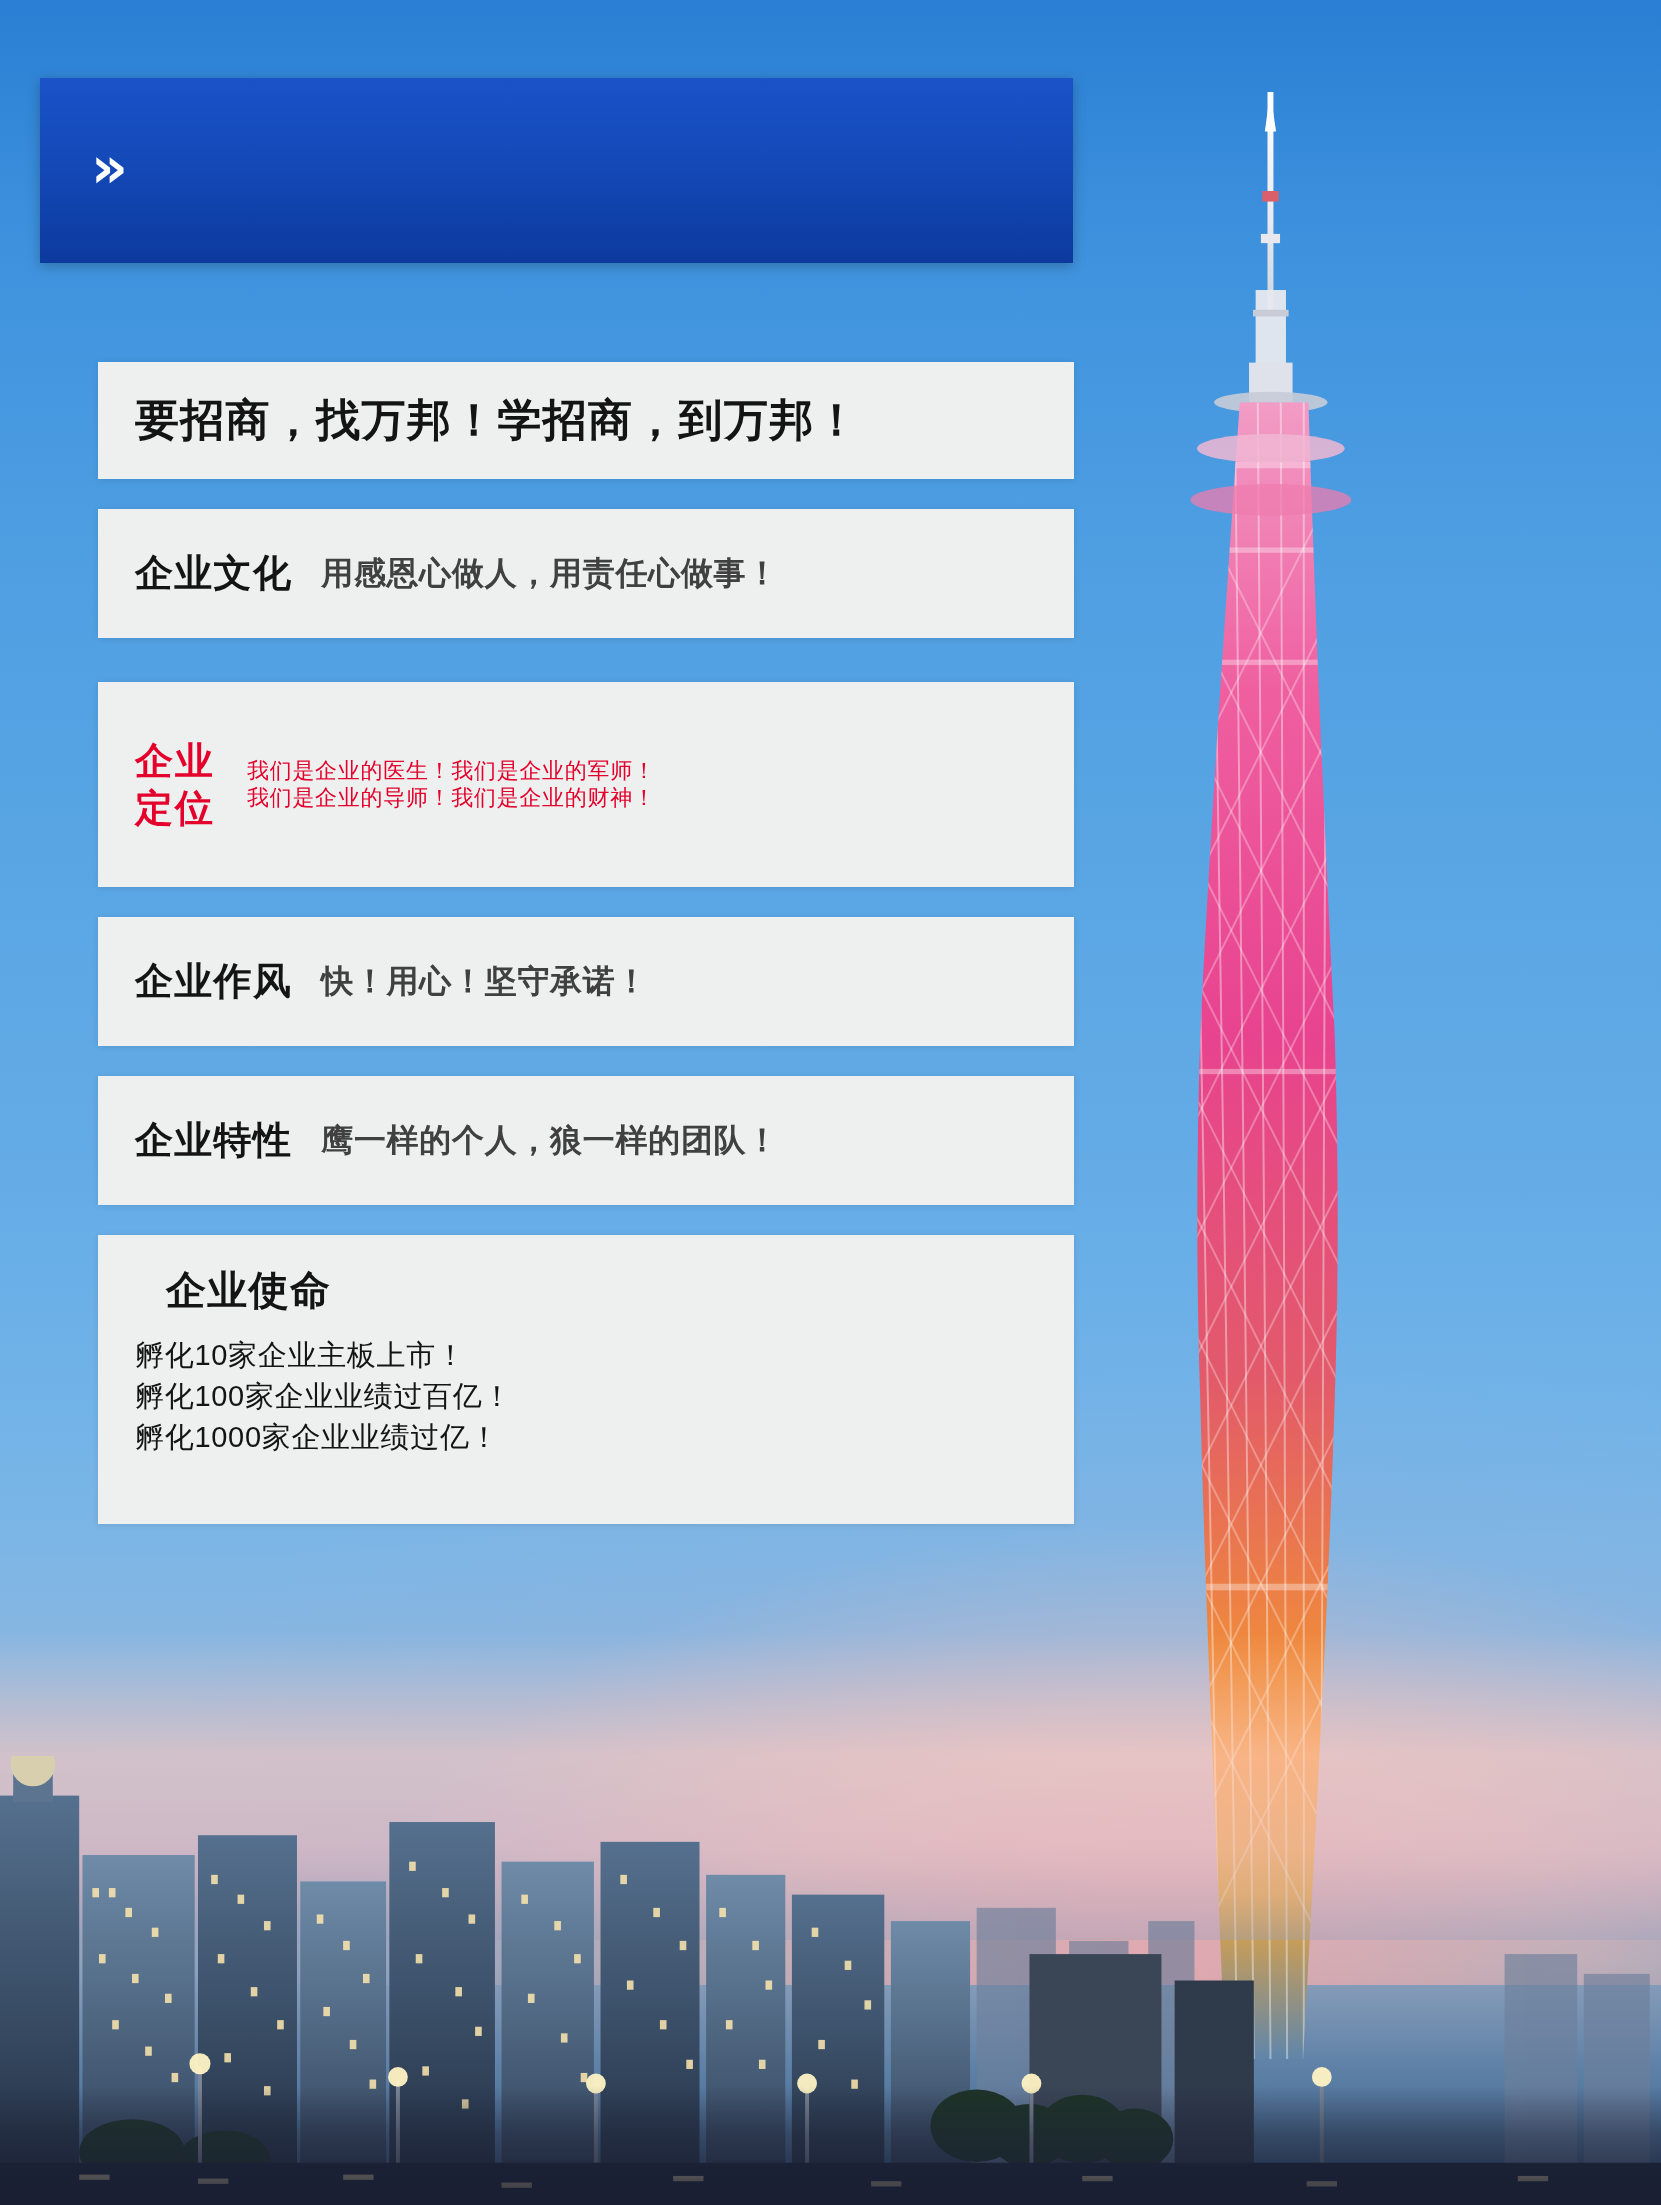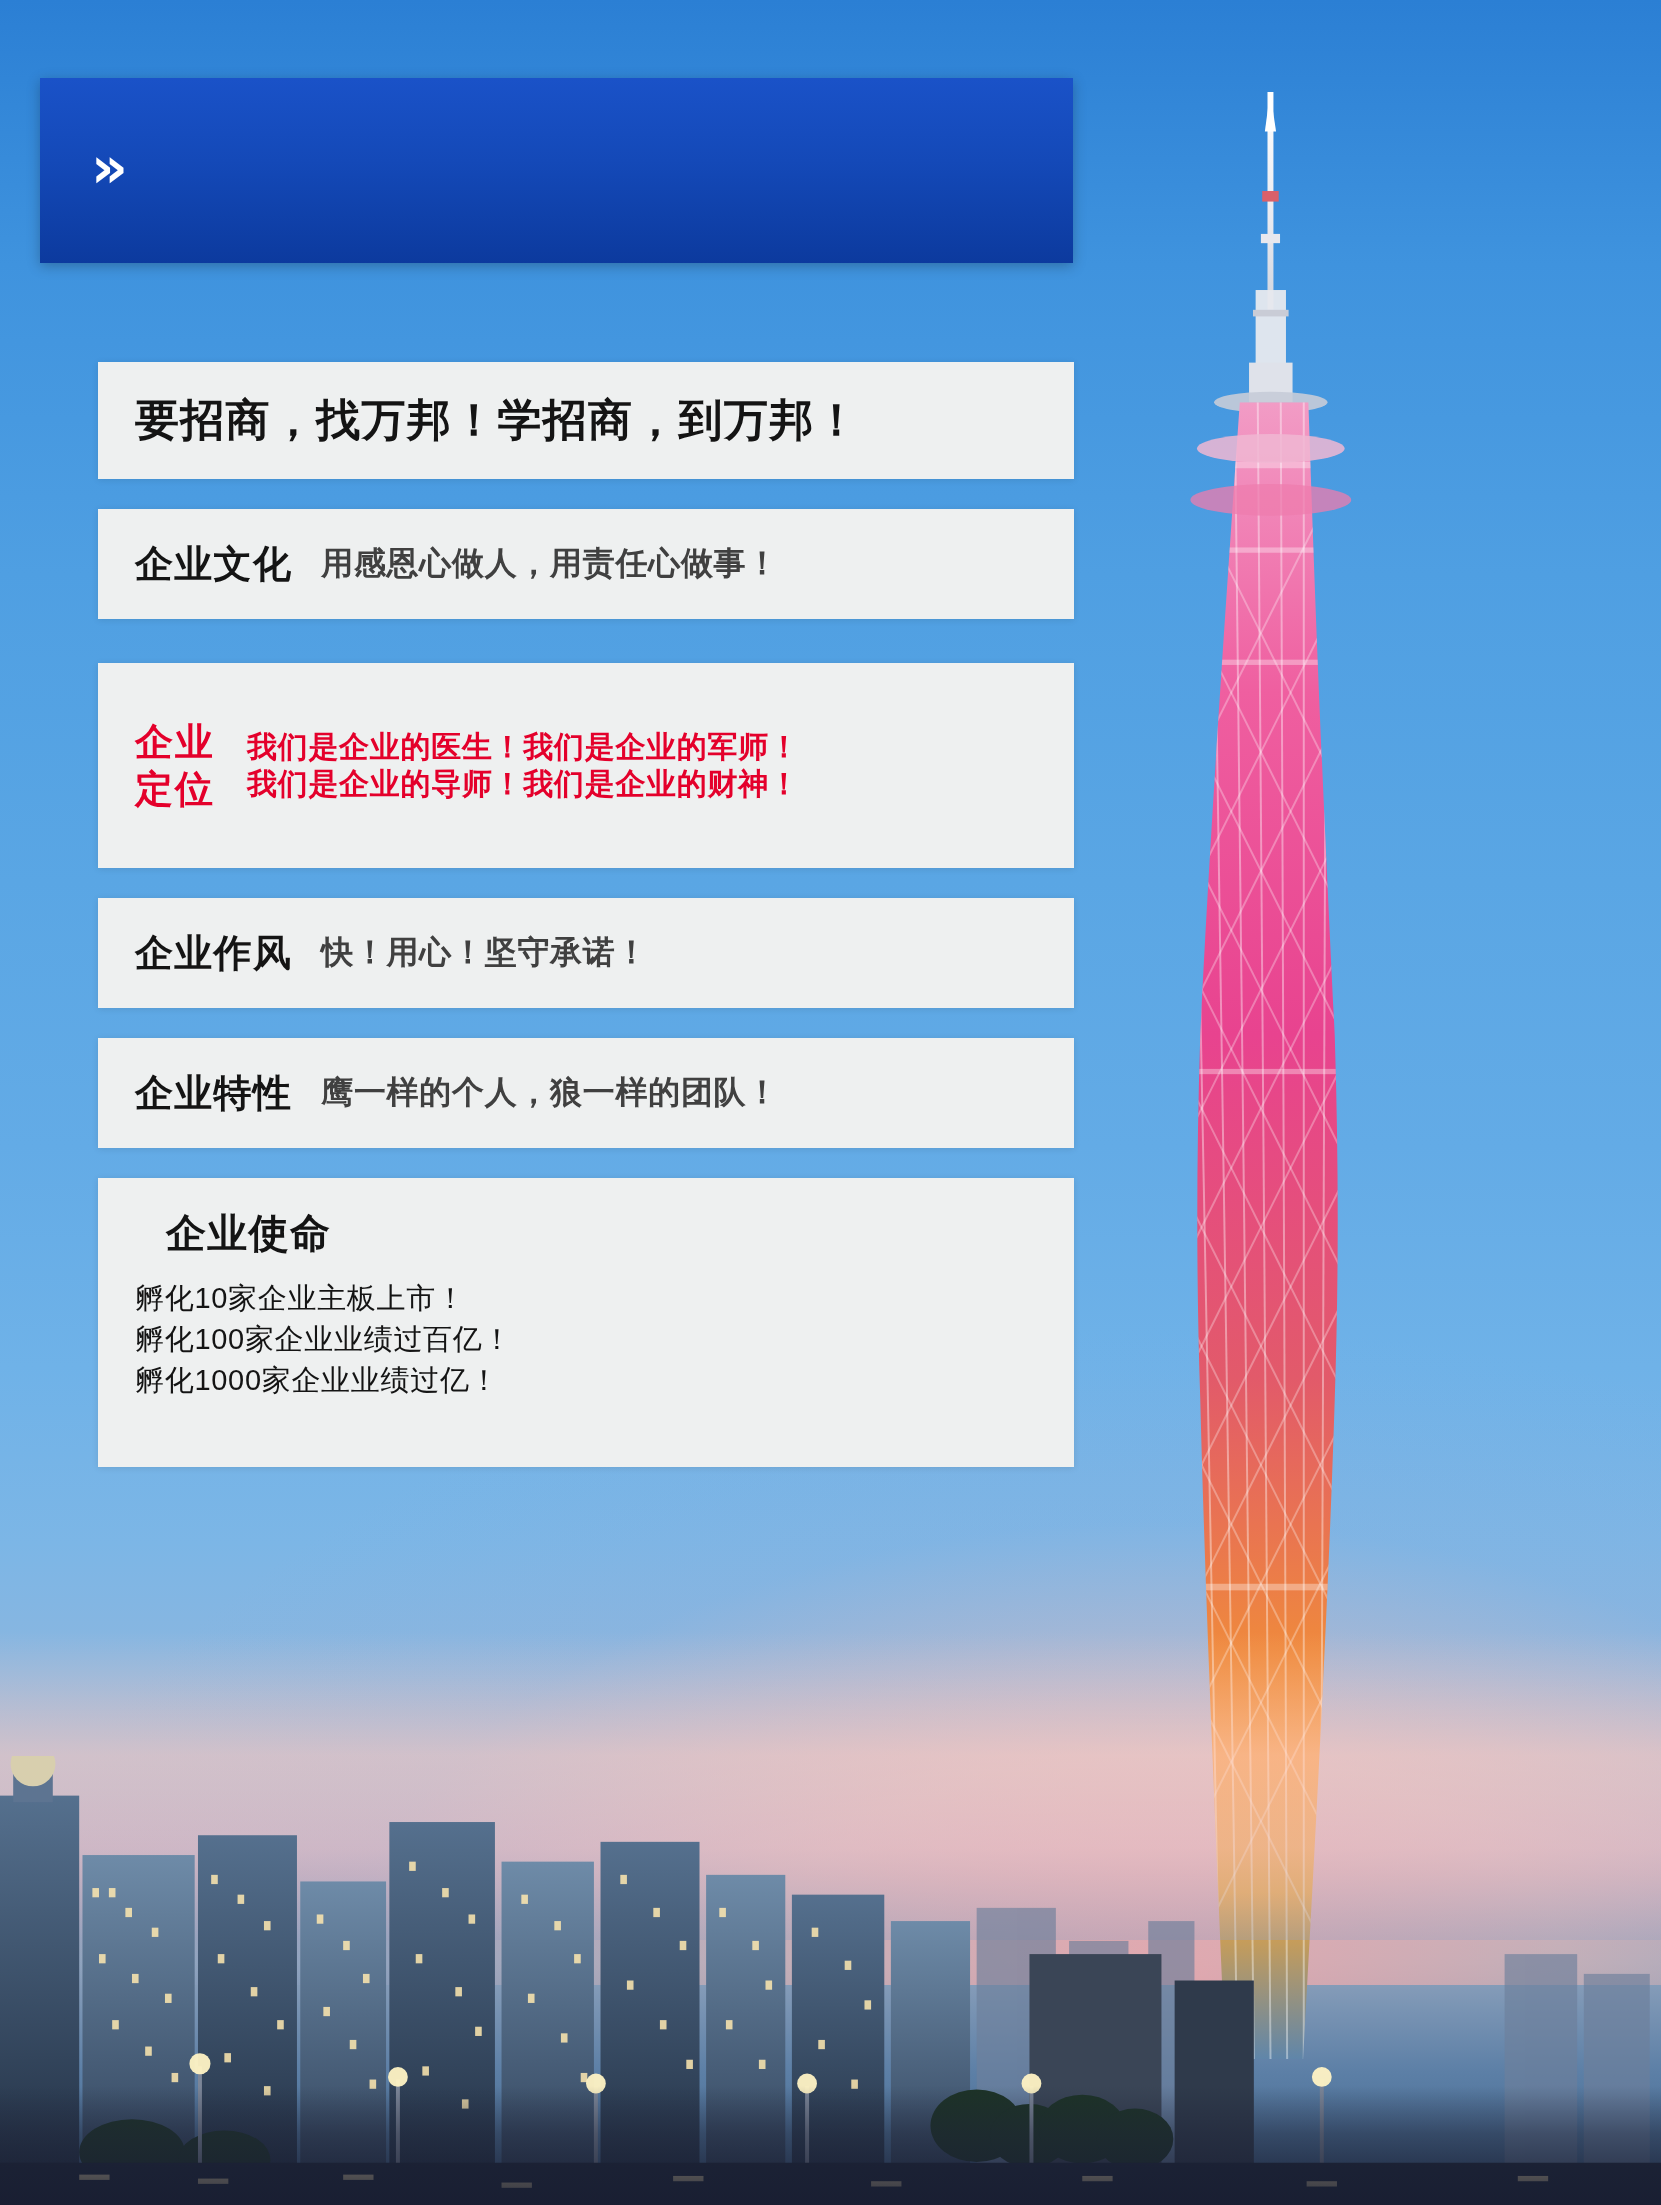--- a/index.html
+++ b/index.html
@@ -134,21 +134,21 @@
   .card {
     background: #eef0f0;
     margin-bottom: 30px;
     padding: 0 37px;
     display: flex;
     align-items: center;
     box-shadow: 0 1.3px 6.6px rgba(0,0,0,0.10);
   }
 
   .card-h1   { height: 117px; }
-  .card-row  { height: 110px; }
+  .card-row  { height: 129px; }
   .card-tall { height: 205px; margin-top: 44px; }
   .card-mission { height: 289px; align-items: flex-start; padding-top: 28px; flex-direction: column; }
 
   .headline {
     font-size: 44px;
     font-weight: bold;
     color: #141414;
     letter-spacing: 1.3px;
   }
 
@@ -168,22 +168,22 @@
   }
   .value {
     font-size: 32px;
     font-weight: bold;
     color: #404040;
     margin-left: 29px;
     letter-spacing: 0.7px;
   }
   .value-red {
     color: #e4002b;
-    font-size: 30px;
-    font-weight: bold;
+    font-size: 22px;
+    font-weight: normal;
     line-height: 1.22;
     margin-left: 32px;
     letter-spacing: 0.7px;
     white-space: pre-line;
   }
 
   .mission-title {
     font-size: 40px;
     font-weight: bold;
     color: #141414;

